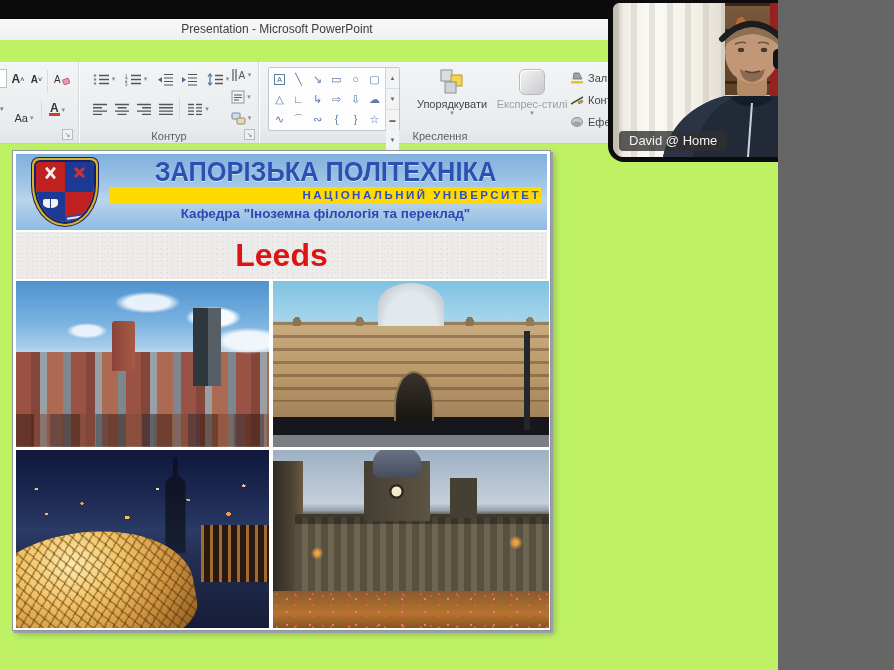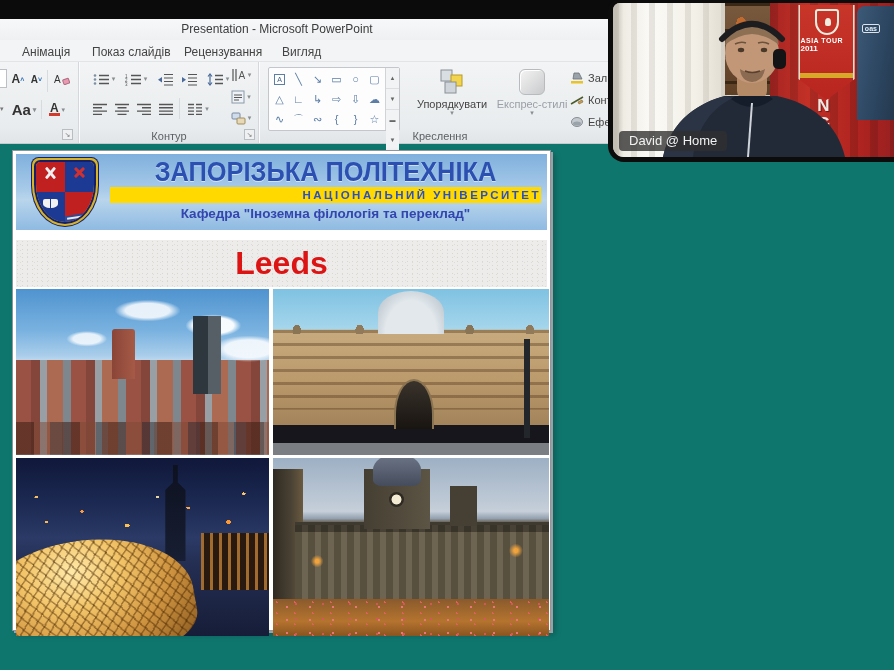--- a/index.html
+++ b/index.html
@@ -1,18 +1,18 @@
 <!DOCTYPE html>
 <html><head>
 <meta charset="utf-8">
 <style>
   html,body{margin:0;padding:0;background:#666;}
   *{box-sizing:border-box;}
-  .screen{position:relative;width:894px;height:670px;overflow:hidden;
-    background:#0f766e;font-family:"Liberation Sans",sans-serif;}
+  .screen{position:relative;width:778px;height:670px;overflow:hidden;
+    background:#bef264;font-family:"Liberation Sans",sans-serif;}
 
   
   .topbar{position:absolute;left:0;top:0;width:894px;height:19px;background:#0b0b0b;}
   .titlebar{position:absolute;left:0;top:19px;width:894px;height:21px;
     background:linear-gradient(180deg,#f7f8fa,#eef0f2);}
   .titlebar .title{position:absolute;left:277px;top:3px;transform:translateX(-50%);
     font-size:12px;color:#3c3c3c;white-space:nowrap;}
   .tabrow{position:absolute;left:0;top:40px;width:894px;height:22px;
     background:#f3f4f6;border-bottom:1px solid #e2e5e8;}
   .tab{position:absolute;top:3px;height:18px;font-size:12px;color:#444;
@@ -93,21 +93,21 @@
 
   .h-line1{position:absolute;left:92px;right:4px;top:3px;text-align:center;white-space:nowrap;
     font-size:27px;font-weight:800;color:#2b50b2;transform:scaleX(.94);transform-origin:center;
     text-shadow:0 1px 0 rgba(255,255,255,.55);letter-spacing:0px;}
   .h-band{position:absolute;left:94px;right:6px;top:33px;height:16px;background:#ffd900;
     display:flex;align-items:center;justify-content:flex-end;}
   .h-band span{font-size:11.5px;font-weight:800;color:#2a50c4;letter-spacing:2.5px;white-space:nowrap;}
   .h-line3{position:absolute;left:92px;right:4px;top:52px;text-align:center;
     font-size:13.5px;font-weight:bold;color:#3346b0;white-space:nowrap;}
 
-  .title-band{position:relative;margin-top:10px;width:100%;height:47px;
+  .title-band{position:relative;margin-top:2px;width:100%;height:47px;
     background-color:#edecea;
     background-image:radial-gradient(1px 1px at 30% 40%,#d9d7d2 50%,transparent 51%),
       radial-gradient(1px 1px at 70% 70%,#dddbd6 50%,transparent 51%);
     background-size:5px 4px,7px 6px;
     display:flex;align-items:center;justify-content:center;}
   .title-band span{font-size:32px;font-weight:800;color:#dd1414;}
 
   .grid{margin-top:2px;display:grid;grid-template-columns:253px 276px;grid-template-rows:166px 178px;gap:3px 4px;}
   .photo{position:relative;overflow:hidden;}
 
@@ -240,26 +240,20 @@
 <body>
 
 <div class="screen">
 
   <div class="topbar"></div>
 
   <div class="titlebar">
     <span class="title">Presentation - Microsoft PowerPoint</span>
   </div>
 
-  <div class="tabrow">
-    <span class="tab t0">Анімація</span>
-    <span class="tab t1">Показ слайдів</span>
-    <span class="tab t2">Рецензування</span>
-    <span class="tab t3">Вигляд</span>
-  </div>
 
   <div class="ribbon">
 
     <div class="group g-font">
       <span class="combo-frag"></span>
       <span class="rbtn af" style="left:9px;top:7px;width:18px;height:20px;">
           <span>A</span>
           <sup>˄</sup>
         </span>
       <span class="rbtn af" style="left:28px;top:7px;width:17px;height:20px;font-size:10px;">
@@ -267,21 +261,21 @@
           <sup>˅</sup>
         </span>
       <span class="sepv" style="left:47px;"></span>
       <span class="rbtn ic" style="left:51px;top:7px;width:22px;height:20px;">
         <svg width="16" height="14">
             <text x="0" y="11" font-size="10" fill="#333">A</text>
             <rect x="9" y="7" width="6" height="5" rx="1" fill="#e89ab0" stroke="#b06a80" transform="rotate(-20 12 9)"></rect>
           </svg>
       </span>
       <span class="combo-frag2">▾</span>
-      <span class="rbtn dd" style="left:11px;top:38px;width:26px;height:19px;font-size:15px;font-weight:bold;color:#333;">
+      <span class="rbtn dd" style="left:11px;top:46px;width:26px;height:19px;font-size:11px;font-weight:normal;color:#333;">
           <span>Aa</span>
         </span>
       <span class="sepv" style="left:41px;top:38px;height:19px;"></span>
       <span class="rbtn dd" style="left:45px;top:38px;width:24px;height:19px;">
           <span class="fontcolor">A</span>
         </span>
       <span class="launcher" style="left:62px;bottom:3px;">↘</span>
     </div>
 
     <div class="group g-para">

